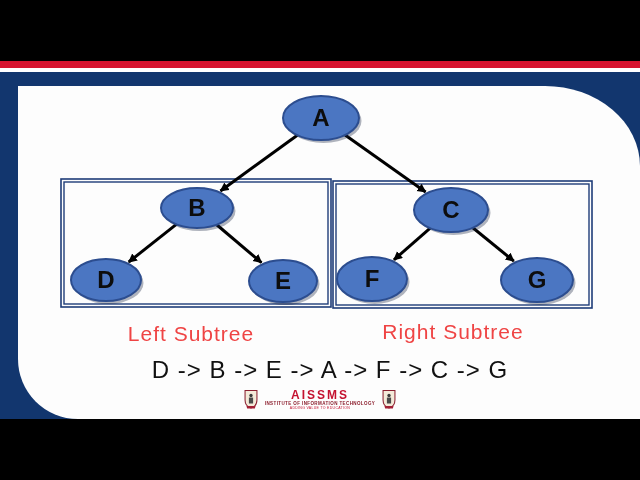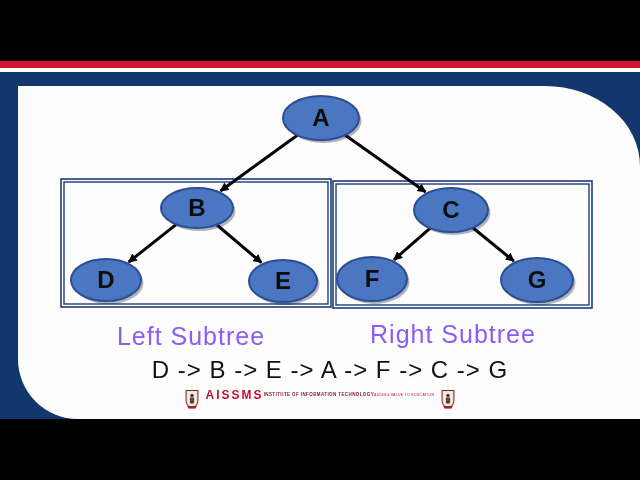--- a/index.html
+++ b/index.html
@@ -12,34 +12,34 @@
   .red-stripe{left:0;top:61px;width:640px;height:7px;background:#d6132f;}
   .white-stripe{left:0;top:68px;width:640px;height:4px;background:#ffffff;}
   .navy-frame{left:0;top:72px;width:640px;height:347px;background:#12366e;}
   .slide-panel{
     left:18px;top:86px;width:622px;height:333px;background:#fdfdfd;
     border-radius:0 95px 0 60px / 0 80px 0 60px;
   }
   .black-bar-bottom{left:0;top:419px;width:640px;height:61px;background:#000;}
   #diagram-svg{left:0;top:0;width:640px;height:480px;pointer-events:none;}
   .subtree-label{
-    font-size:25px;color:#8b5cf6;letter-spacing:1px;text-align:center;
+    font-size:21px;color:#ef4444;letter-spacing:1px;text-align:center;
   }
   .label-left{left:108px;top:322px;width:166px;}
   .label-right{left:370px;top:320px;width:166px;}
   .traversal{
     left:20px;top:356px;width:620px;text-align:center;
     font-size:24px;color:#111;letter-spacing:1px;
   }
   .logo{
     left:0;top:389px;width:640px;display:flex;align-items:flex-start;
     justify-content:center;gap:7px;
   }
   .logo-crest{width:14px;height:22px;flex:0 0 auto;}
-  .logo-text{display:flex;flex-direction:row;align-items:center;line-height:1.1;}
+  .logo-text{display:flex;flex-direction:column;align-items:center;line-height:1.1;}
   .logo-title{font-size:12px;font-weight:bold;color:#c41230;letter-spacing:2px;}
   .logo-line2{font-size:4.5px;font-weight:bold;color:#8a1b2a;letter-spacing:0.4px;}
   .logo-line3{font-size:3.5px;color:#c41230;letter-spacing:0.3px;}
   .node-label{font-weight:bold;font-size:24px;fill:#0d0d0d;}
 </style>
 </head>
 <body>
 
 <div class="abs black-bar-top"></div>
 <div class="abs red-stripe"></div>

